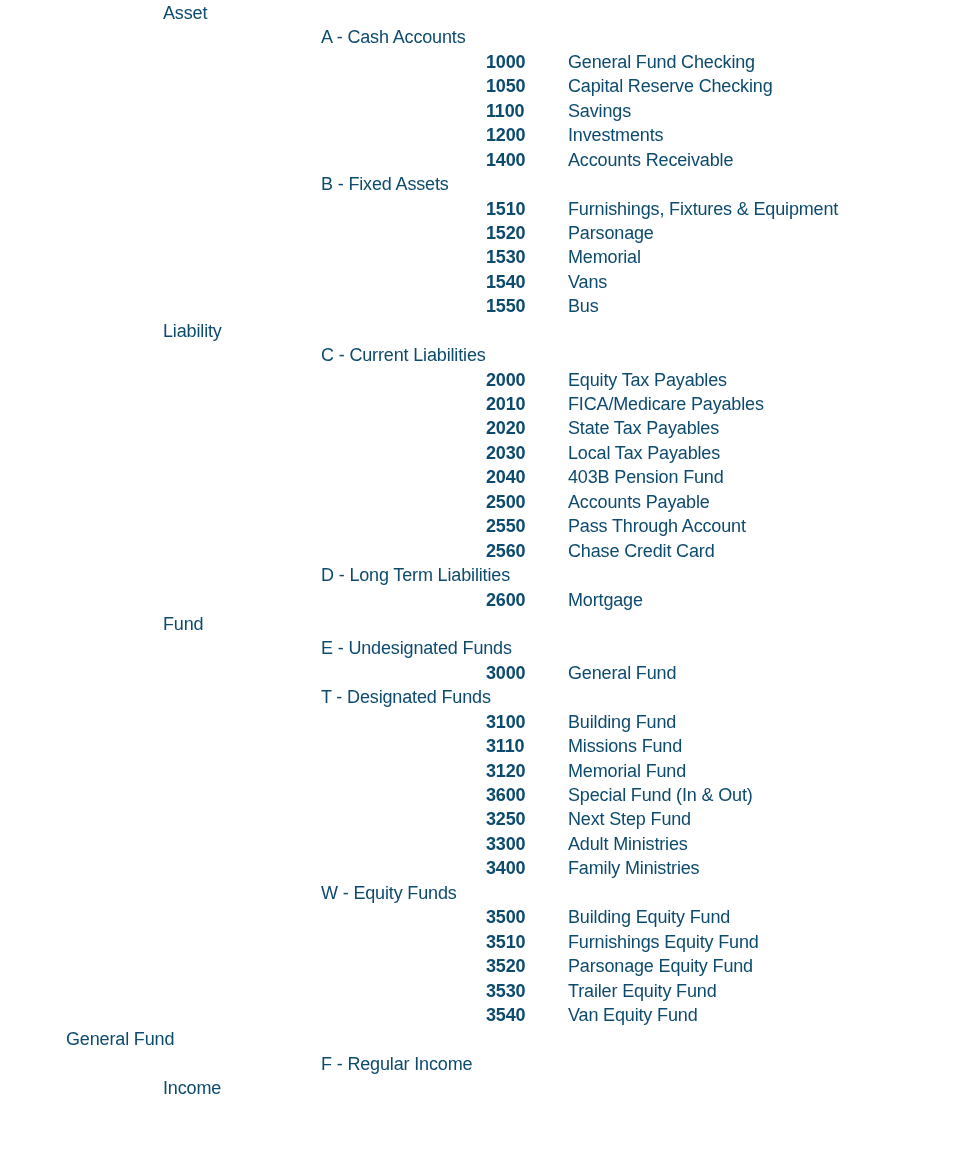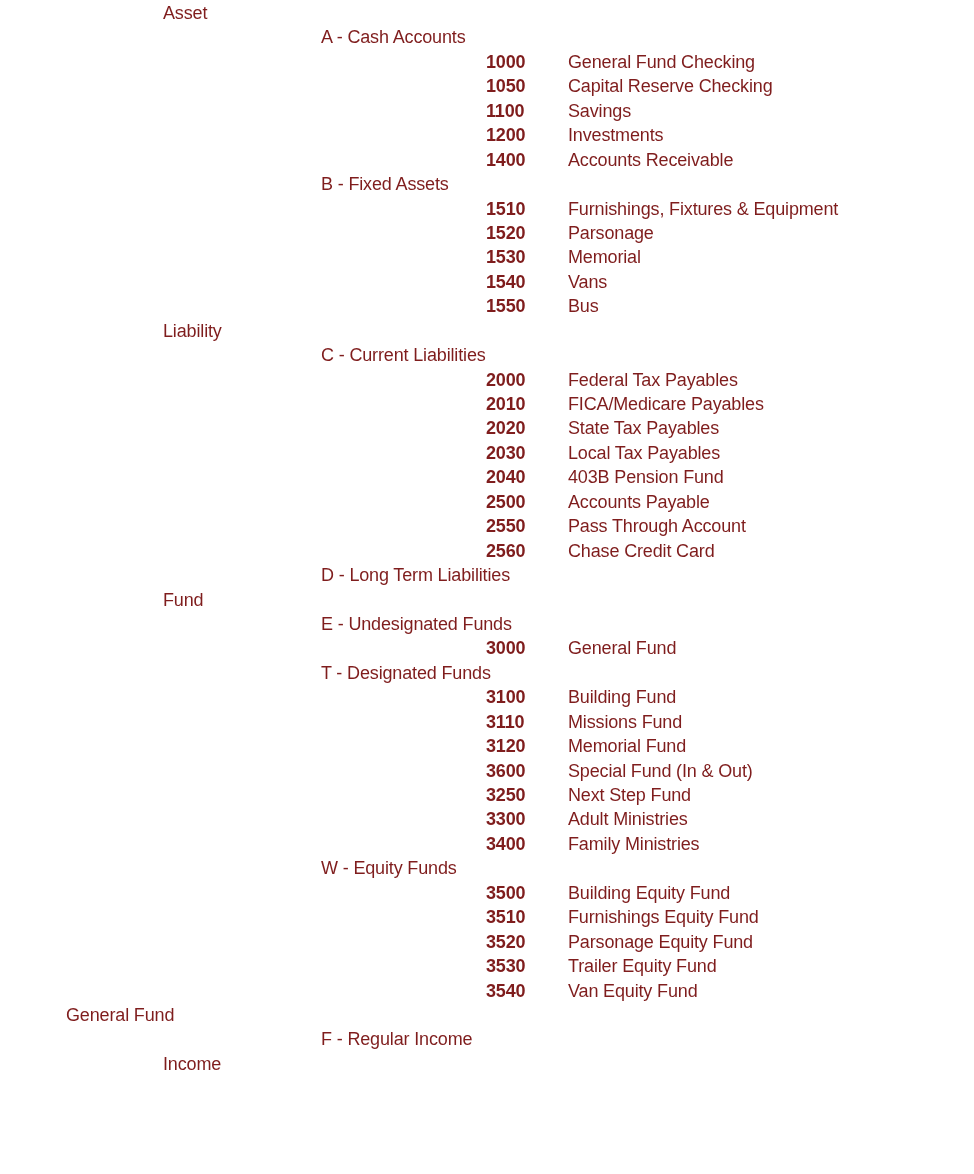--- a/index.html
+++ b/index.html
@@ -7,21 +7,21 @@
     padding: 0;
     background: #ffffff;
   }
   .page {
     position: relative;
     width: 974px;
     height: 1174px;
     background: #ffffff;
     overflow: hidden;
     font-family: "Liberation Sans", sans-serif;
-    color: #7f1d1d;
+    color: #0c4a6e;
     box-sizing: border-box;
     padding-top: 1px;
   }
   .row {
     height: 24.45px;
     line-height: 24.45px;
     font-size: 18px;
     letter-spacing: -0.15px;
     white-space: nowrap;
   }
@@ -47,29 +47,30 @@
     <div class="row kind-account"><span class="number">1200</span><span class="name">Investments</span></div>
     <div class="row kind-account"><span class="number">1400</span><span class="name">Accounts Receivable</span></div>
     <div class="row kind-section"><span class="label">B - Fixed Assets</span></div>
     <div class="row kind-account"><span class="number">1510</span><span class="name">Furnishings, Fixtures &amp; Equipment</span></div>
     <div class="row kind-account"><span class="number">1520</span><span class="name">Parsonage</span></div>
     <div class="row kind-account"><span class="number">1530</span><span class="name">Memorial</span></div>
     <div class="row kind-account"><span class="number">1540</span><span class="name">Vans</span></div>
     <div class="row kind-account"><span class="number">1550</span><span class="name">Bus</span></div>
     <div class="row kind-type"><span class="label">Liability</span></div>
     <div class="row kind-section"><span class="label">C - Current Liabilities</span></div>
-    <div class="row kind-account"><span class="number">2000</span><span class="name">Federal Tax Payables</span></div>
+    <div class="row kind-account"><span class="number">2000</span><span class="name">Equity Tax Payables</span></div>
     <div class="row kind-account"><span class="number">2010</span><span class="name">FICA/Medicare Payables</span></div>
     <div class="row kind-account"><span class="number">2020</span><span class="name">State Tax Payables</span></div>
     <div class="row kind-account"><span class="number">2030</span><span class="name">Local Tax Payables</span></div>
     <div class="row kind-account"><span class="number">2040</span><span class="name">403B Pension Fund</span></div>
     <div class="row kind-account"><span class="number">2500</span><span class="name">Accounts Payable</span></div>
     <div class="row kind-account"><span class="number">2550</span><span class="name">Pass Through Account</span></div>
     <div class="row kind-account"><span class="number">2560</span><span class="name">Chase Credit Card</span></div>
     <div class="row kind-section"><span class="label">D - Long Term Liabilities</span></div>
+    <div class="row kind-account"><span class="number">2600</span><span class="name">Mortgage</span></div>
     <div class="row kind-type"><span class="label">Fund</span></div>
     <div class="row kind-section"><span class="label">E - Undesignated Funds</span></div>
     <div class="row kind-account"><span class="number">3000</span><span class="name">General Fund</span></div>
     <div class="row kind-section"><span class="label">T - Designated Funds</span></div>
     <div class="row kind-account"><span class="number">3100</span><span class="name">Building Fund</span></div>
     <div class="row kind-account"><span class="number">3110</span><span class="name">Missions Fund</span></div>
     <div class="row kind-account"><span class="number">3120</span><span class="name">Memorial Fund</span></div>
     <div class="row kind-account"><span class="number">3600</span><span class="name">Special Fund (In &amp; Out)</span></div>
     <div class="row kind-account"><span class="number">3250</span><span class="name">Next Step Fund</span></div>
     <div class="row kind-account"><span class="number">3300</span><span class="name">Adult Ministries</span></div>

